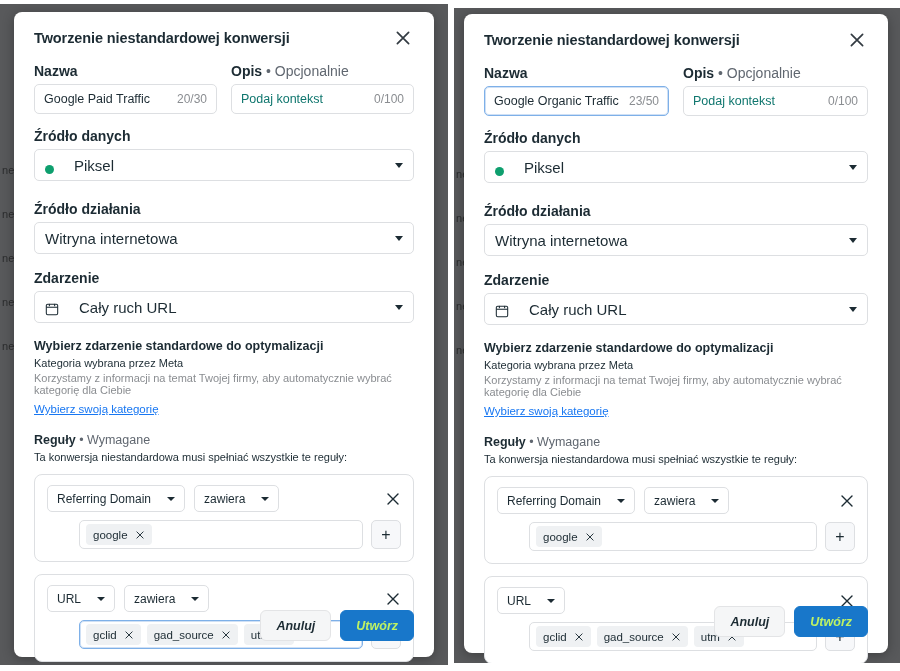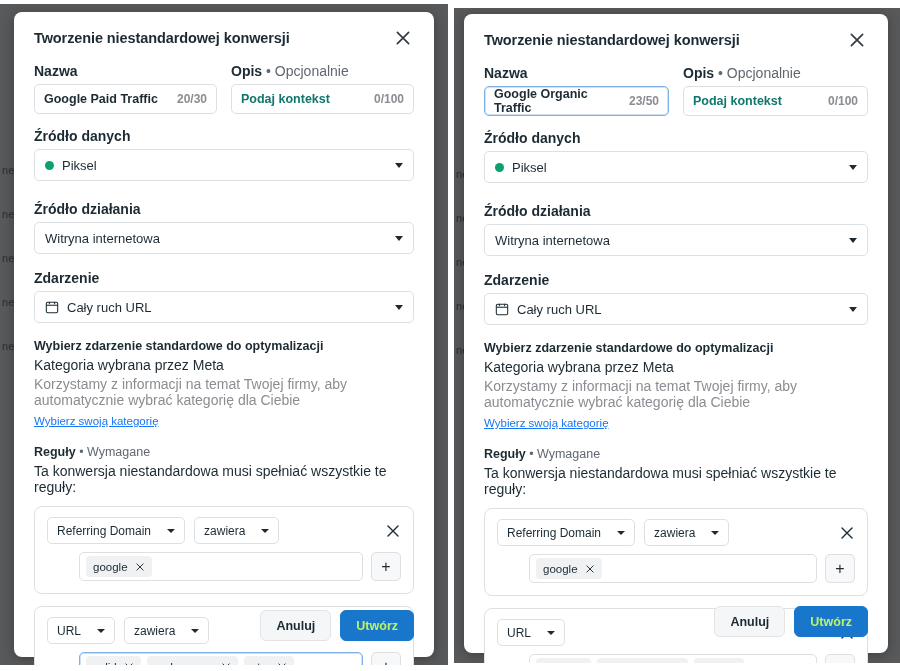--- a/index.html
+++ b/index.html
@@ -69,49 +69,49 @@
   .fld-label {
     font-size: 14px; font-weight: bold; color: #1c2b33;
     margin-bottom: 5px;
   }
   .fld-label .opt {
     font-weight: normal; color: #606770;
   }
   .sub-head {
     font-size: 12.5px; font-weight: bold; color: #1c2b33; margin-bottom: 4px;
   }
-  .sub-text { font-size: 14px; color: #1c2b33; margin-bottom: 3px; }
+  .sub-text { font-size: 11px; color: #1c2b33; margin-bottom: 3px; }
   .sub-text.muted { color: #8a8d91; }
   .link {
     font-size: 11.5px; color: #1877f2; text-decoration: underline;
     cursor: pointer; display: inline-block;
   }
 
   
   .row2 { display: flex; gap: 14px; }
   .col { flex: 1 1 0; min-width: 0; }
 
   
   .txtfield {
     height: 30px; border: 1px solid #dddfe2; border-radius: 5px;
     background: #fff; display: flex; align-items: center;
-    padding: 0 9px; cursor: text; font-weight: bold;
+    padding: 0 9px; cursor: text;
   }
   .txtfield.focused { border: 1px solid #7eb0e8; box-shadow: 0 0 0 1px #cfe0f5 inset; }
   .txtfield .val { font-size: 12.5px; color: #1c2b33; flex: 1 1 auto; }
   .txtfield .val.ph { color: #0f766e; }
   .txtfield .cnt { font-size: 12px; color: #8a8d91; flex: none; padding-left: 6px; }
 
   
   .selectbox {
     height: 32px; border: 1px solid #dddfe2; border-radius: 5px;
     background: #fff; display: flex; align-items: center;
     padding: 0 10px; cursor: pointer; margin-bottom: 4px;
   }
-  .selectbox .sv { font-size: 13px; color: #1c2b33; flex: 1 1 auto; display:flex; align-items:center; gap:8px;}
+  .selectbox .sv { font-size: 15px; color: #1c2b33; flex: 1 1 auto; display:flex; align-items:flex-end; gap:20px;}
   .green-dot {
     width: 9px; height: 9px; border-radius: 50%; background: #0e9f6e; flex:none;
     display:inline-block;
   }
   .cal-ico { width: 14px; height: 14px; flex: none; }
   .caret { width: 0; height: 0; border-left: 4.5px solid transparent;
            border-right: 4.5px solid transparent; border-top: 5px solid #1c2b33;
            flex: none; }
 
   
@@ -147,21 +147,21 @@
   }
 
   
   .dlg-foot {
     display: flex; justify-content: flex-end; align-items: center; gap: 9px;
     position: absolute; right: 20px; bottom: 16px;
   }
   .btn {
     height: 31px; border-radius: 6px; font-size: 12.5px; font-weight: bold;
     display: inline-flex; align-items: center; justify-content: center;
-    padding: 0 15px; cursor: pointer; white-space: nowrap;
+    padding: 0 15px; cursor: pointer; white-space: nowrap; font-style: italic;
   }
   .btn.secondary { background: #f5f6f7; border: 1px solid #e3e4e6; color: #1c2b33; }
   .btn.primary { background: #1877ca; border: 1px solid #1877ca; color: #bef264; }
 
   .gap-8 { height: 8px; }
   .gap-12 { height: 12px; }
   .gap-14 { height: 14px; }
   .gap-16 { height: 16px; }
 </style>
 </head>

